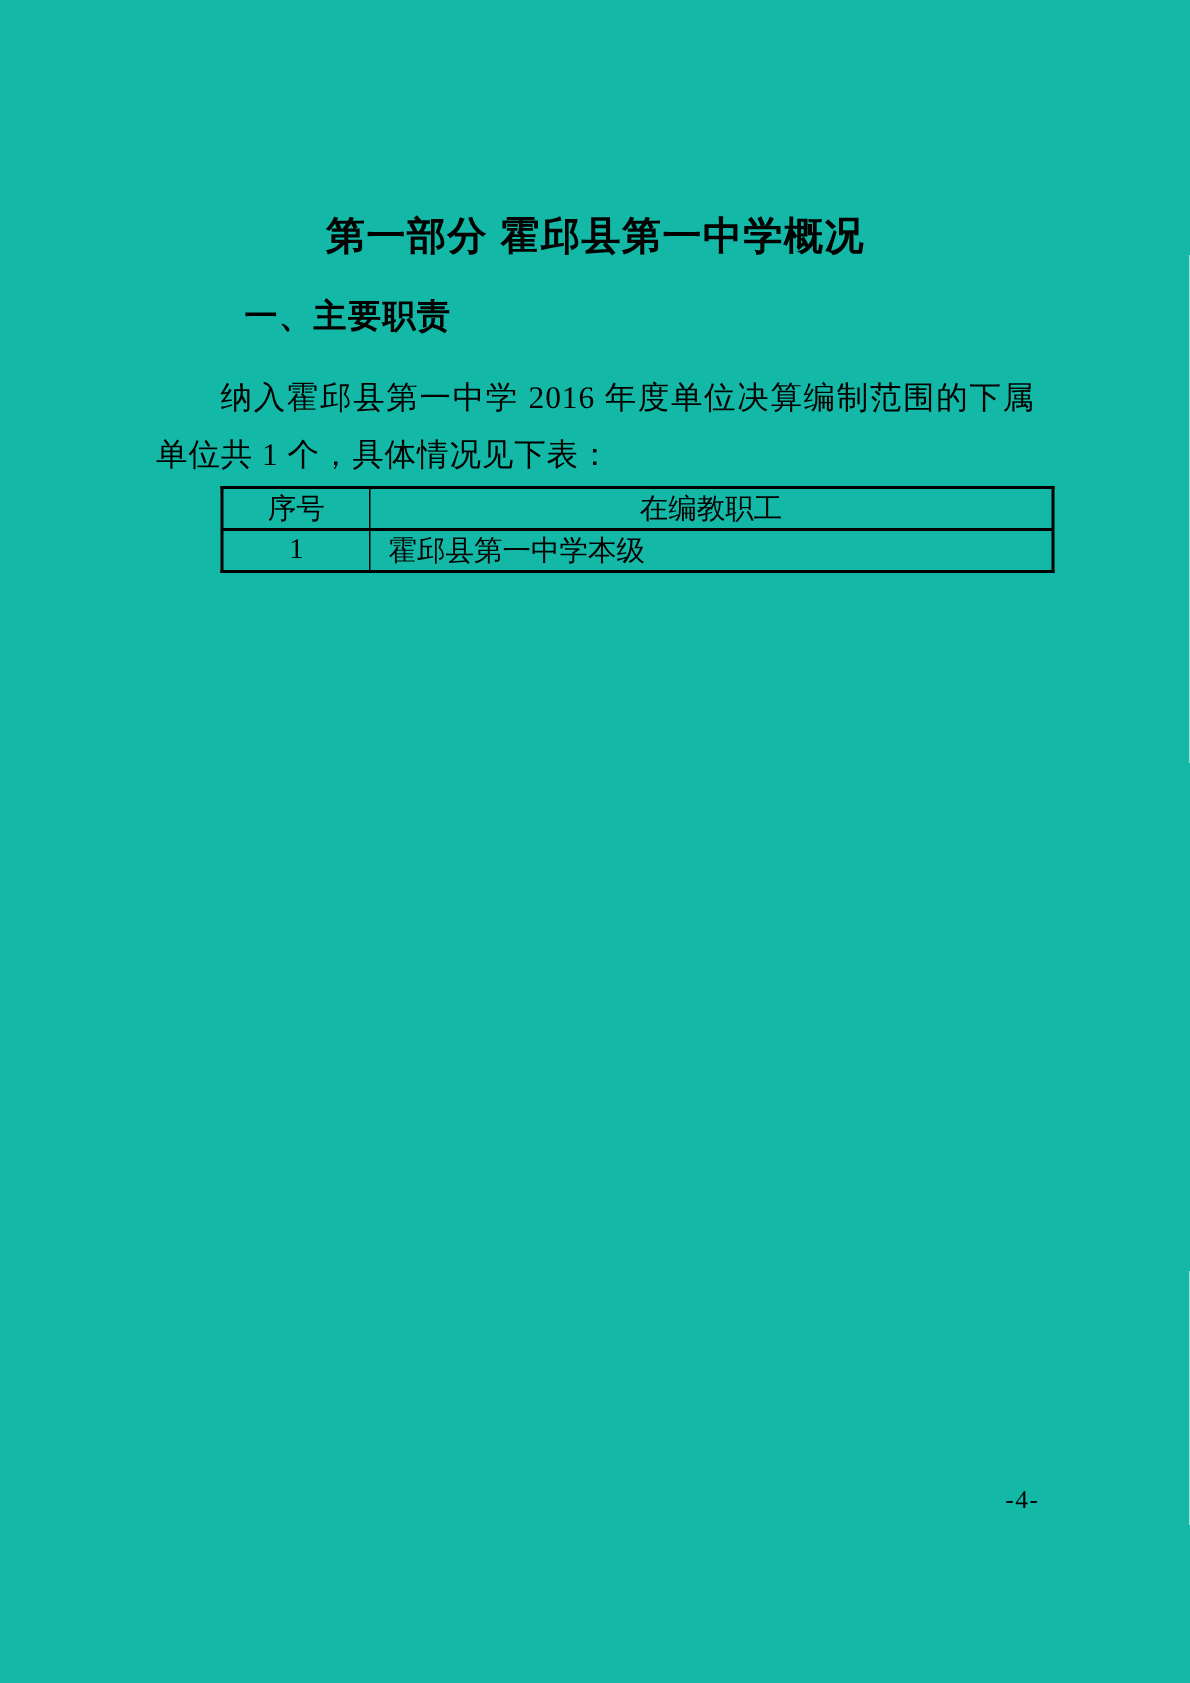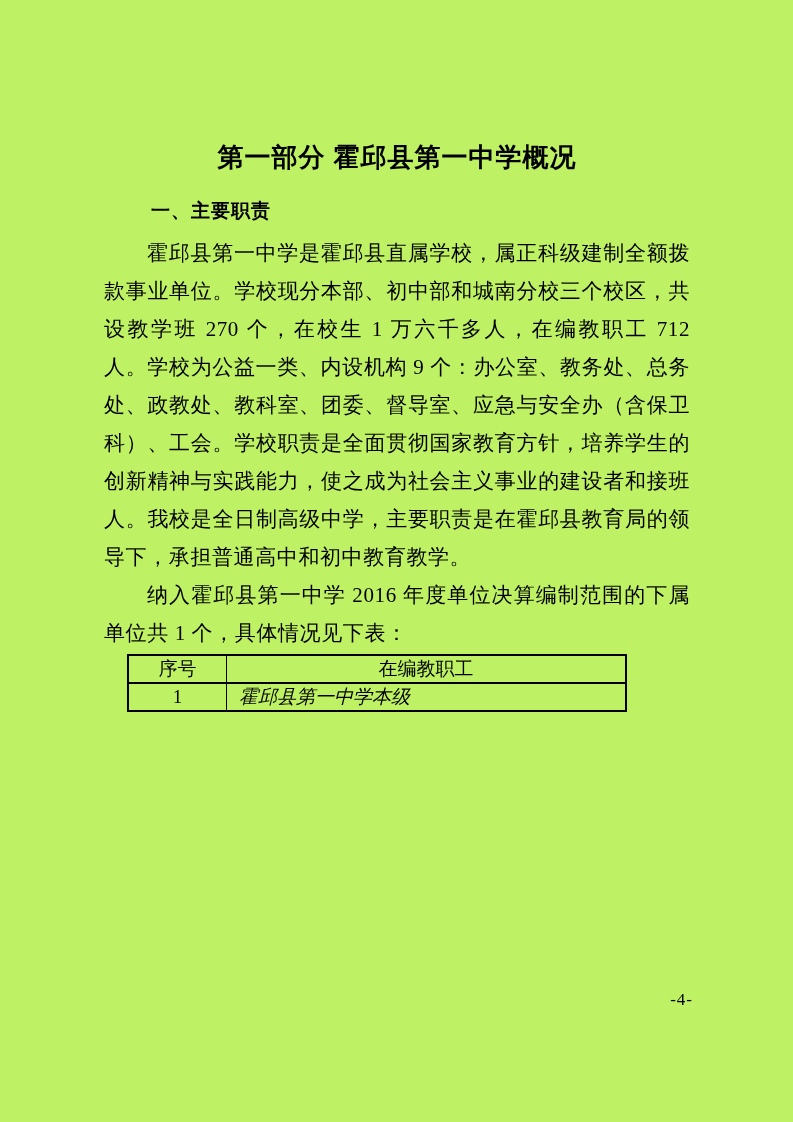--- a/index.html
+++ b/index.html
@@ -4,61 +4,61 @@
 <style>
   html, body {
     margin: 0;
     padding: 0;
     background: #ffffff;
   }
   .page {
     position: relative;
     width: 793px;
     height: 1122px;
-    background: #bef264;
+    background: #14b8a6;
     color: #000000;
     overflow: hidden;
   }
   .content {
     position: absolute;
     left: 104px;
     top: 139px;
     width: 586px;
   }
   .doc-title {
     margin: 0 0 17px 0;
     font-family: "Liberation Sans", sans-serif;
     font-weight: bold;
     font-size: 26px;
     line-height: 36px;
     text-align: center;
     letter-spacing: 1px;
     white-space: nowrap;
   }
   .sec-heading {
-    margin: 4px;
+    margin: 16px;
     padding-left: 43px;
     font-family: "Liberation Sans", sans-serif;
     font-weight: bold;
-    font-size: 19px;
+    font-size: 22px;
     line-height: 38px;
     letter-spacing: 1px;
   }
   p.body-para {
     margin: 0;
     font-family: "Liberation Serif", serif;
     font-size: 21px;
     line-height: 38px;
     letter-spacing: 0.6px;
     text-indent: 43px;
     text-align: justify;
   }
   table.units-table {
-    margin: 2px 0 0 23px;
-    width: 500px;
+    margin: 2px 0 0 43px;
+    width: 556px;
     border-collapse: collapse;
     border: 2px solid #000000;
     font-family: "Liberation Serif", serif;
     font-size: 19px;
     table-layout: fixed;
   }
   table.units-table th,
   table.units-table td {
     border: 1px solid #000000;
     height: 24px;
@@ -67,42 +67,40 @@
     vertical-align: middle;
   }
   table.units-table thead tr {
     border-bottom: 2px solid #000000;
   }
   table.units-table .col-index { width: 97px; text-align: center; }
   table.units-table .col-name  { text-align: center; }
   table.units-table td.col-name {
     text-align: left;
     padding-left: 12px;
-    font-style: italic;
   }
   .page-number {
     position: absolute;
     top: 990px;
     right: 100px;
     font-family: "Liberation Serif", serif;
     font-size: 17px;
     letter-spacing: 1px;
   }
 </style>
 </head>
 <body>
 
 <div class="page">
   <div class="content">
 
     <h1 class="doc-title">第一部分 霍邱县第一中学概况</h1>
 
     <h2 class="sec-heading">一、主要职责</h2>
 
-    <p class="body-para">霍邱县第一中学是霍邱县直属学校，属正科级建制全额拨款事业单位。学校现分本部、初中部和城南分校三个校区，共设教学班 270 个，在校生 1 万六千多人，在编教职工 712 人。学校为公益一类、内设机构 9 个：办公室、教务处、总务处、政教处、教科室、团委、督导室、应急与安全办（含保卫科）、工会。学校职责是全面贯彻国家教育方针，培养学生的创新精神与实践能力，使之成为社会主义事业的建设者和接班人。我校是全日制高级中学，主要职责是在霍邱县教育局的领导下，承担普通高中和初中教育教学。</p>
 
 
 
     <p class="body-para">纳入霍邱县第一中学 2016 年度单位决算编制范围的下属单位共 1 个，具体情况见下表：</p>
 
     <table class="units-table">
       <thead>
         <tr>
           <th class="col-index">序号</th>
           <th class="col-name">在编教职工</th>

